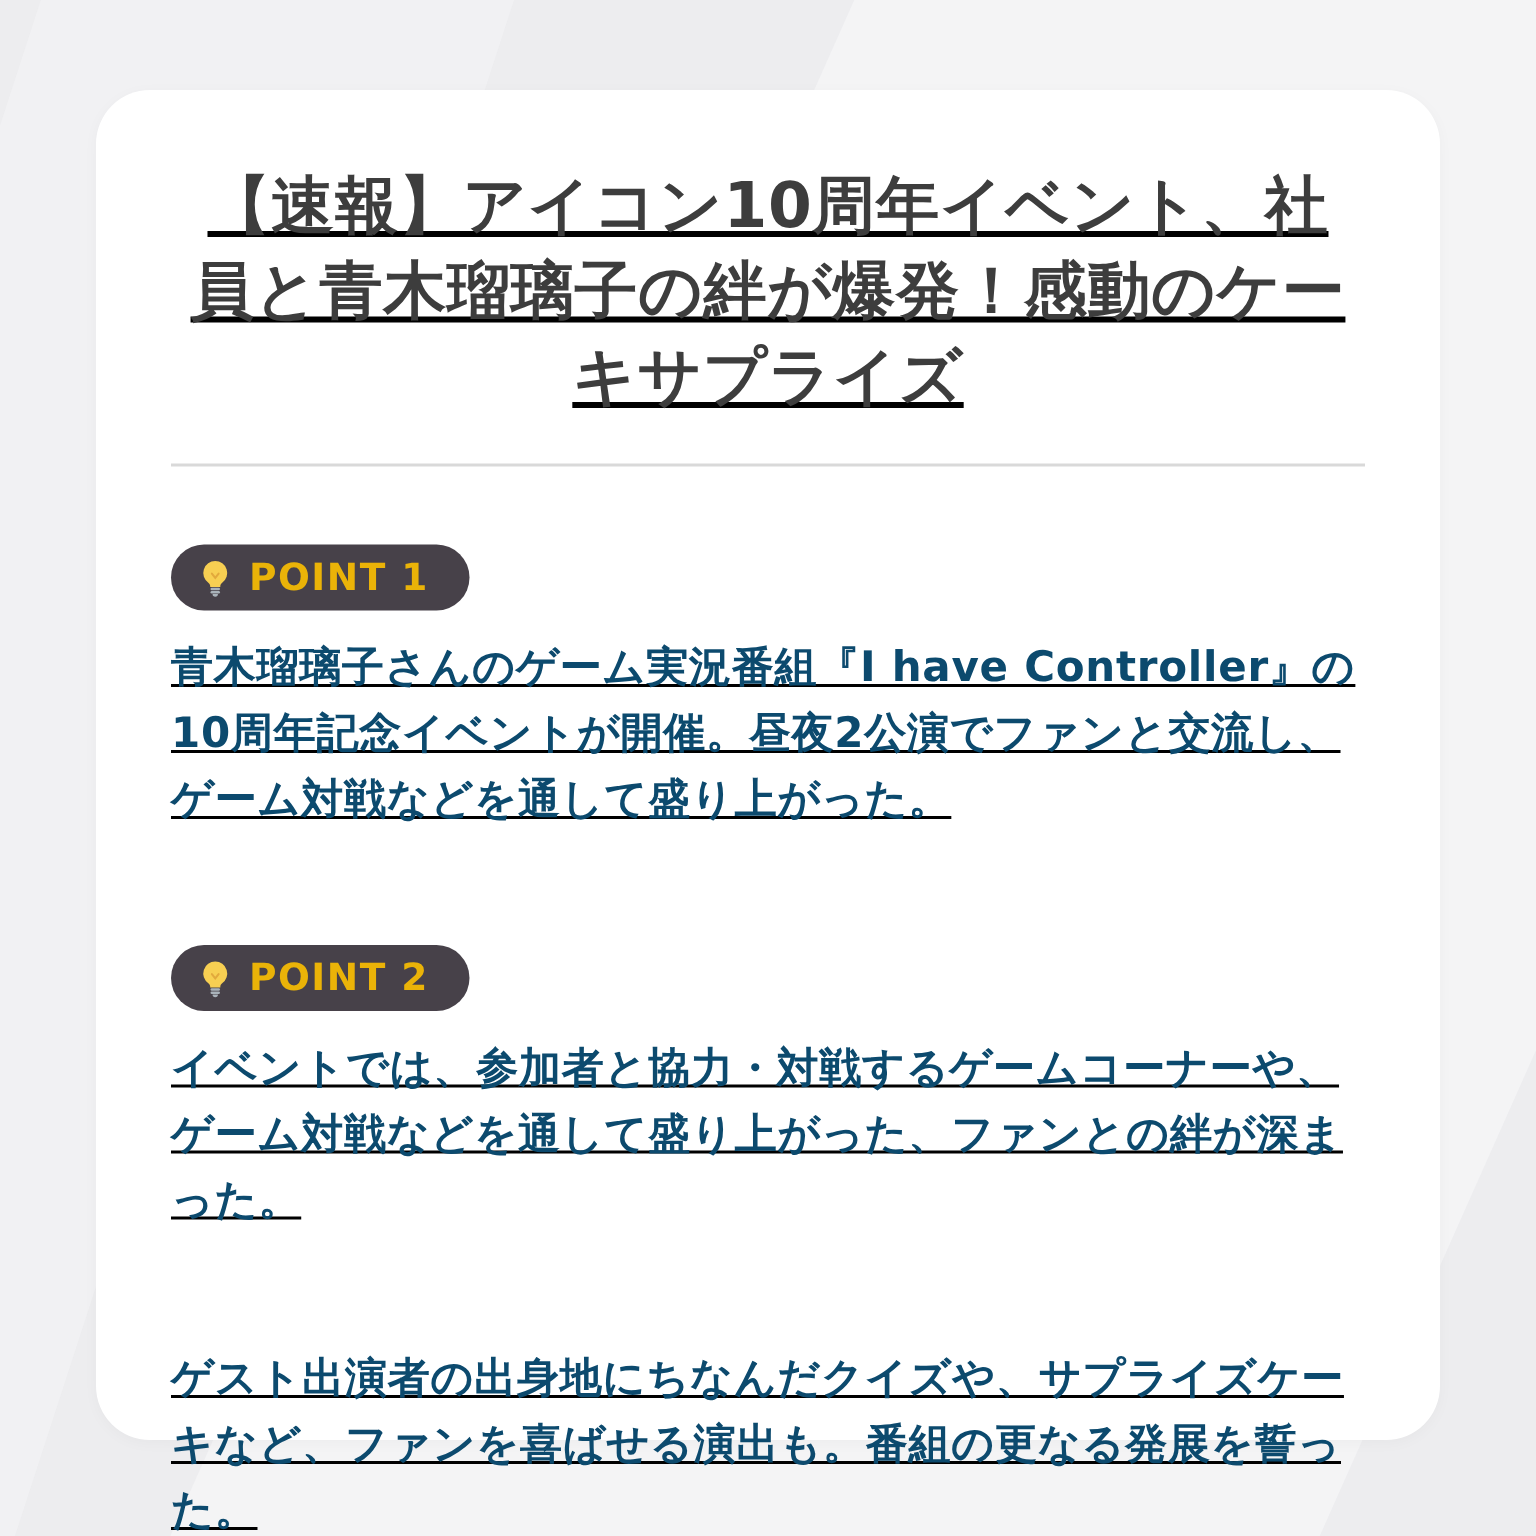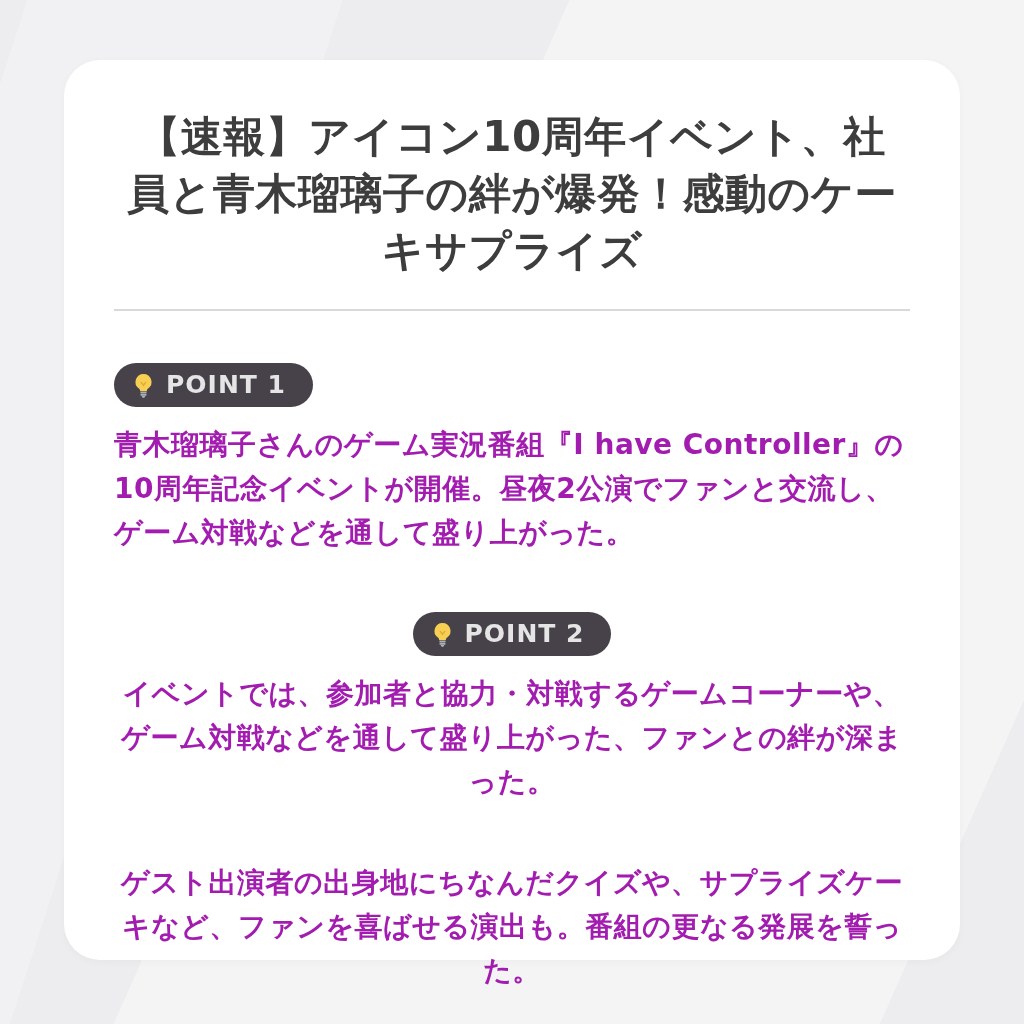--- a/index.html
+++ b/index.html
@@ -36,64 +36,65 @@
     position: absolute;
     left: 64px;
     top: 60px;
     width: 896px;
     height: 900px;
     background: #ffffff;
     border-radius: 36px;
     box-sizing: border-box;
     padding: 48px 50px 40px 50px;
     box-shadow: 0 2px 10px rgba(0,0,0,0.03);
+    text-decoration: underline;
   }
   .title {
     margin: 0;
     padding: 0 6px;
     text-align: center;
     font-size: 42px;
     line-height: 1.36;
     font-weight: 700;
     color: #3d3d3d;
     letter-spacing: 0.5px;
   }
   .divider {
     border: none;
     height: 2px;
     background: #d9d9d9;
     margin: 30px 0 0 0;
   }
   .section { margin-top: 52px; }
-  .section + .section { margin-top: 58px; text-align: center; }
+  .section + .section { margin-top: 76px; }
   .badge {
     display: inline-flex;
     align-items: center;
     gap: 9px;
     background: #474149;
-    color: #e5e5e5;
+    color: #eab308;
     border-radius: 999px;
     padding: 7px 27px 7px 16px;
     font-size: 25px;
     font-weight: 700;
     letter-spacing: 1px;
     line-height: 1.2;
   }
   .badge .bulb {
     width: 27px;
     height: 27px;
     display: inline-block;
     flex: 0 0 auto;
   }
   .section-text {
     margin: 16px 0 0 0;
     font-size: 28px;
     font-weight: 700;
     line-height: 1.56;
-    color: #a21caf;
+    color: #0c4a6e;
     letter-spacing: 0.5px;
   }
 </style>
 </head>
 <body>
 
 <div class="bg-band one"></div>
 <div class="bg-band two"></div>
 
 <div class="card">

